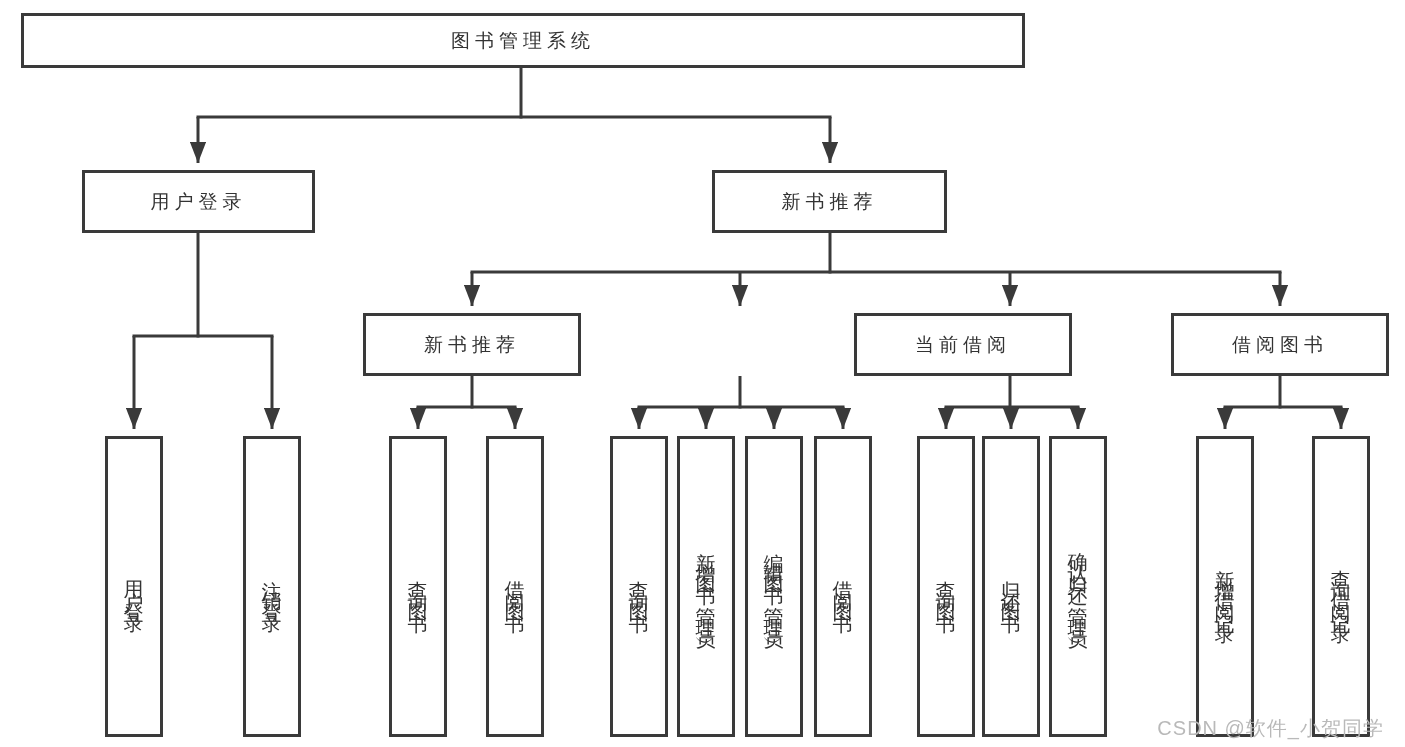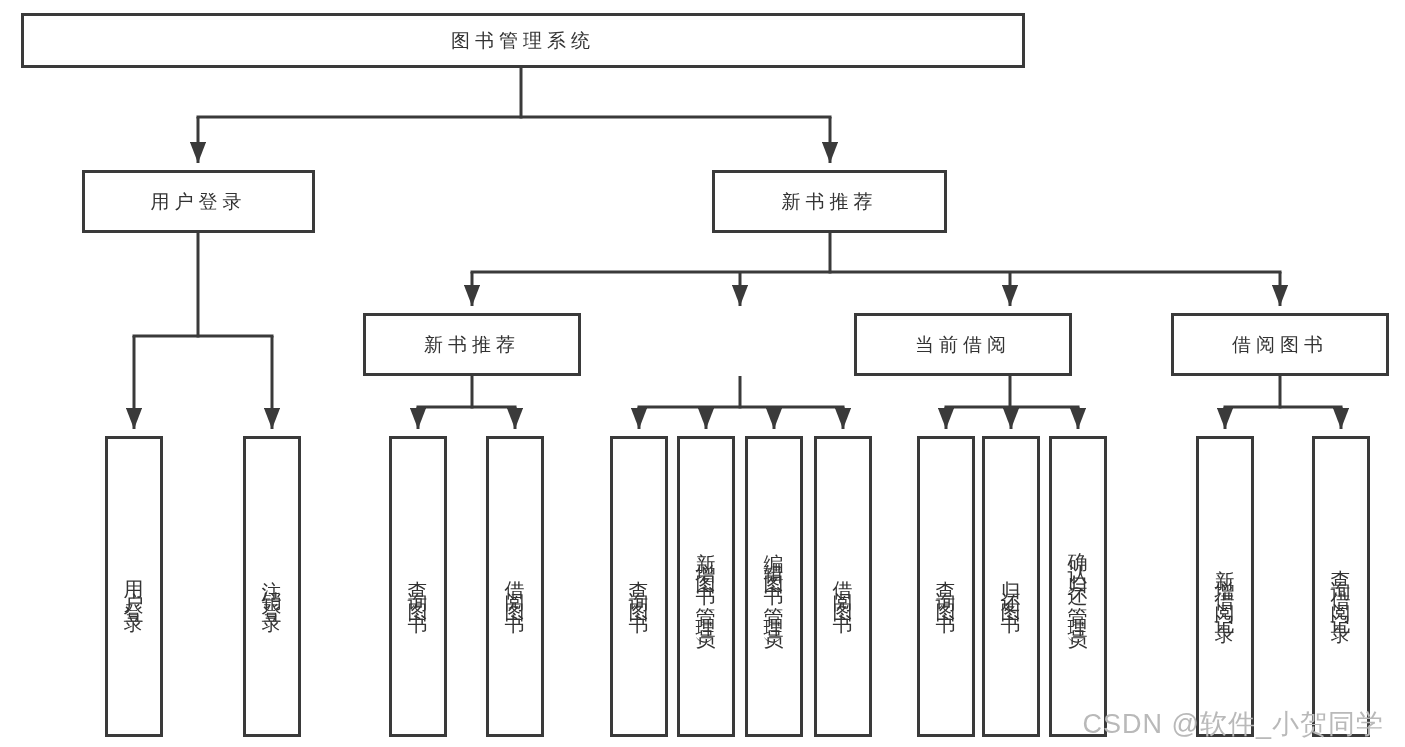--- a/index.html
+++ b/index.html
@@ -13,21 +13,21 @@
     display:flex;align-items:center;justify-content:center;
     font-size:19px;letter-spacing:5px;color:#333333;white-space:nowrap;
   }
   .leaf{letter-spacing:normal;}
   .vtext{
     writing-mode:vertical-rl;text-orientation:mixed;
     font-size:20px;letter-spacing:11px;line-height:1;color:#333333;
   }
   .watermark{
     position:absolute;right:12px;bottom:5px;z-index:5;
-    font-size:27px;color:#b9b9b9;letter-spacing:1px;
+    font-size:20px;color:#b9b9b9;letter-spacing:1px;
   }
 </style>
 </head>
 <body>
 
 <div class="stage">
 
   <svg class="wires" viewBox="0 0 1405 747">
     <defs>
       <marker id="arw" markerUnits="strokeWidth" markerWidth="7" markerHeight="5.4" refX="7" refY="2.7" orient="auto">

